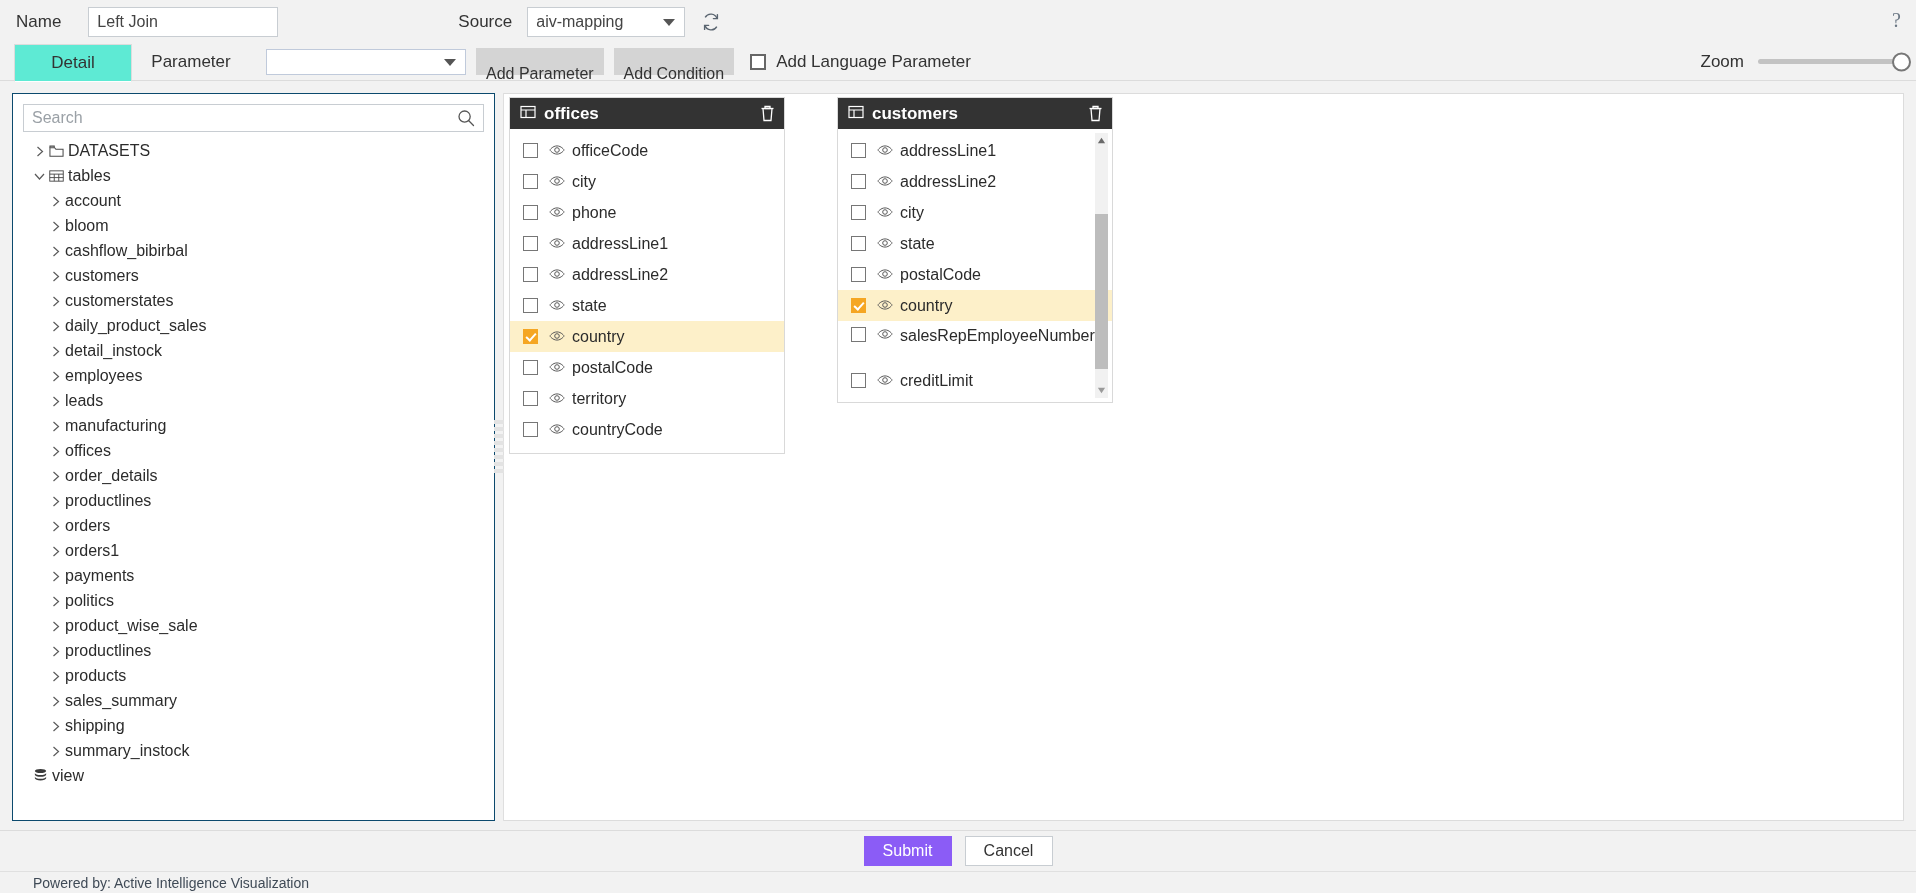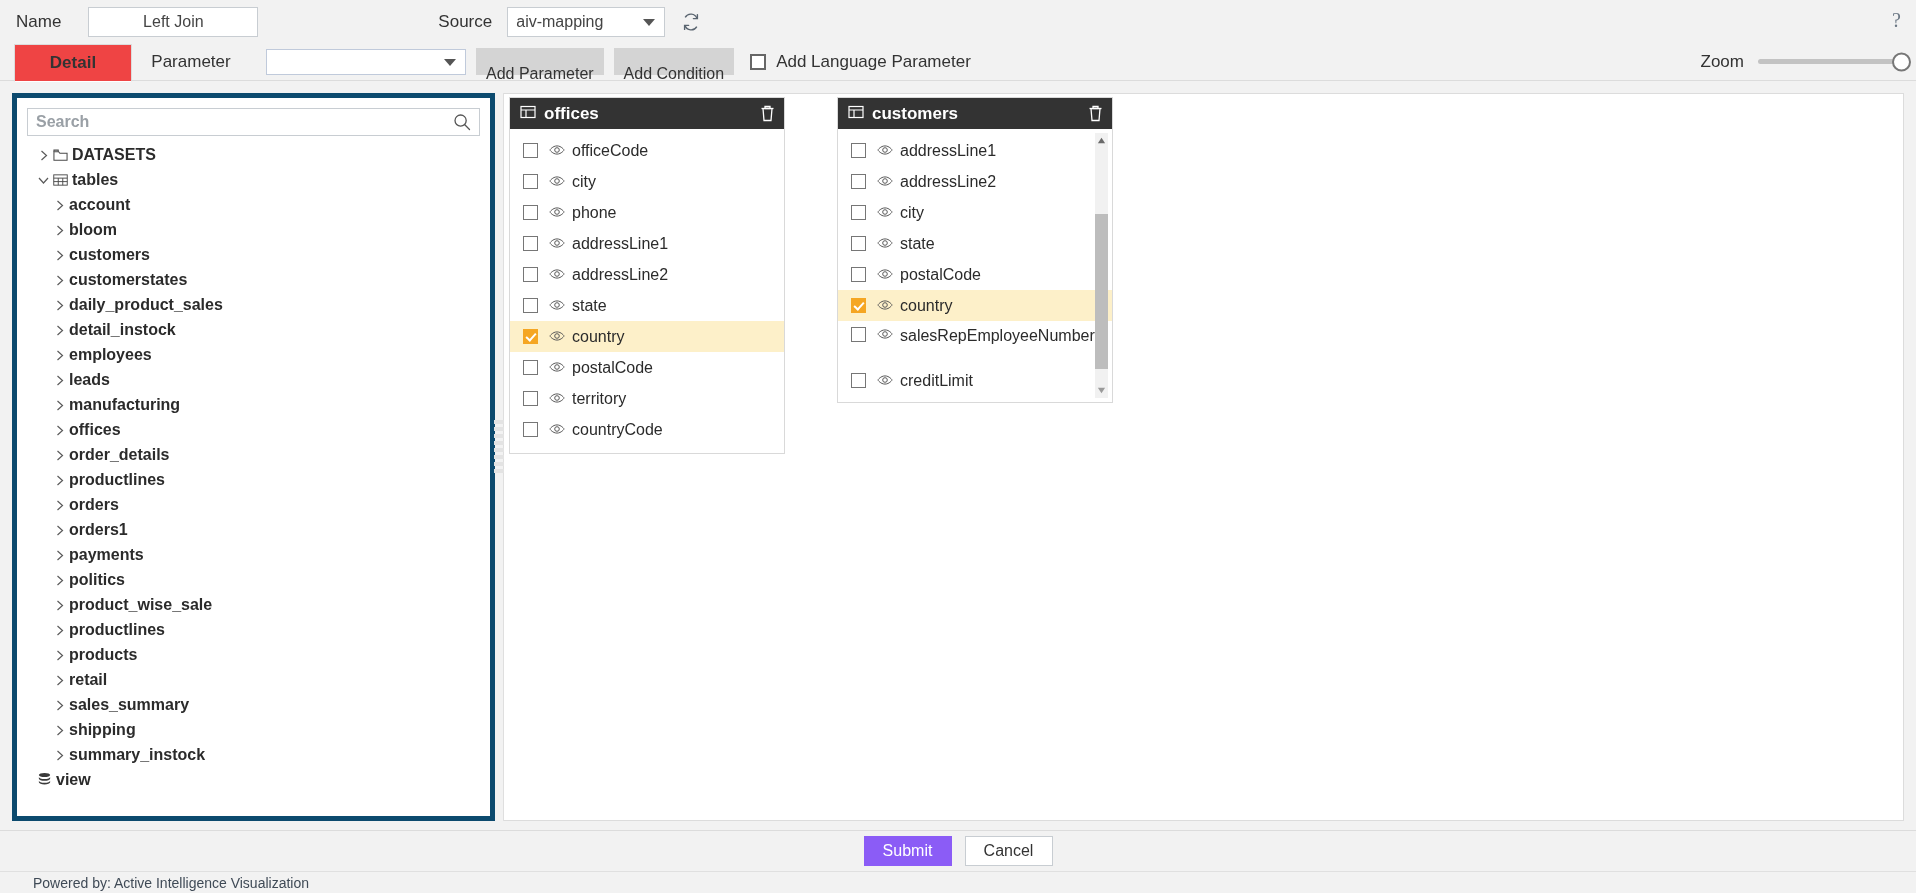--- a/index.html
+++ b/index.html
@@ -22,27 +22,27 @@
     width: 1916px; height: 43px;
     background: #f2f2f2;
     display: flex; align-items: center;
   }
   .lbl {
     font-size: 17px; color: #333; white-space: nowrap;
   }
   .name-label { margin-left: 16px; }
   .name-input {
     margin-left: 27px;
-    width: 170px; height: 30px;
+    width: 190px; height: 30px;
     background: #fff;
     border: 1px solid #c8cdd2;
     font-size: 16px; color: #444;
     padding: 0 8px;
     line-height: 28px;
-    overflow: hidden; white-space: nowrap; text-align: center;
+    overflow: hidden; white-space: nowrap;
   }
   .source-label { margin-left: 180px; }
   .source-select {
     margin-left: 15px;
     width: 158px; height: 30px;
     background: #fff; border: 1px solid #c8cdd2;
     font-size: 16px; color: #444;
     padding: 0 26px 0 8px;
     line-height: 28px;
     position: relative;
@@ -74,27 +74,26 @@
     display: flex; align-items: center;
     border-bottom: 1px solid #dcdcdc;
   }
   .tab {
     height: 38px; min-width: 118px;
     display: flex; align-items: center; justify-content: center;
     font-size: 17px; color: #333;
     padding: 0 16px;
   }
   .tab.active {
-    background: #ef4444;
+    background: #5eead4;
     border: 1px solid #dcdcdc;
     border-bottom: 1px solid #fff;
     margin-left: 14px;
     position: relative; z-index: 2;
     top: 1px;
-    font-weight: bold;
   }
   .param-select {
     margin-left: 16px;
     width: 200px; height: 26px;
     background: #fff; border: 1px solid #c0cadb;
     position: relative;
   }
   .gbtn {
     margin-left: 10px;
     height: 27px;
@@ -132,23 +131,22 @@
     transform: translateY(-50%);
     width: 19px; height: 19px; border-radius: 50%;
     background: #fff; border: 2px solid #777;
   }
 
   
   .sidebar {
     position: absolute; left: 12px; top: 93px;
     width: 483px; height: 728px;
     background: #fff;
-    border: 5px solid #0c4a6e;
+    border: 1px solid #0c4a6e;
     overflow: hidden;
-    font-weight: bold;
   }
   .search-box {
     margin: 10px 10px 0 10px;
     height: 28px;
     border: 1px solid #c8cdd2;
     display: flex; align-items: center;
     position: relative;
   }
   .search-box .ph {
     font-size: 16px; color: #9aa0a6; padding-left: 8px;
@@ -386,20 +384,26 @@
         <div class="tnode lvl1">
           <span class="chev"><svg viewBox="0 0 13 13" width="13" height="13" fill="none" stroke="currentColor" stroke-width="1.2">
               <path d="M4.5 2 L9.5 6.5 L4.5 11"></path>
             </svg></span>
           <span>bloom</span>
         </div>
         <div class="tnode lvl1">
           <span class="chev"><svg viewBox="0 0 13 13" width="13" height="13" fill="none" stroke="currentColor" stroke-width="1.2">
               <path d="M4.5 2 L9.5 6.5 L4.5 11"></path>
             </svg></span>
+          <span>cashflow_bibirbal</span>
+        </div>
+        <div class="tnode lvl1">
+          <span class="chev"><svg viewBox="0 0 13 13" width="13" height="13" fill="none" stroke="currentColor" stroke-width="1.2">
+              <path d="M4.5 2 L9.5 6.5 L4.5 11"></path>
+            </svg></span>
           <span>customers</span>
         </div>
         <div class="tnode lvl1">
           <span class="chev"><svg viewBox="0 0 13 13" width="13" height="13" fill="none" stroke="currentColor" stroke-width="1.2">
               <path d="M4.5 2 L9.5 6.5 L4.5 11"></path>
             </svg></span>
           <span>customerstates</span>
         </div>
         <div class="tnode lvl1">
           <span class="chev"><svg viewBox="0 0 13 13" width="13" height="13" fill="none" stroke="currentColor" stroke-width="1.2">
@@ -483,26 +487,20 @@
           <span class="chev"><svg viewBox="0 0 13 13" width="13" height="13" fill="none" stroke="currentColor" stroke-width="1.2">
               <path d="M4.5 2 L9.5 6.5 L4.5 11"></path>
             </svg></span>
           <span>productlines</span>
         </div>
         <div class="tnode lvl1">
           <span class="chev"><svg viewBox="0 0 13 13" width="13" height="13" fill="none" stroke="currentColor" stroke-width="1.2">
               <path d="M4.5 2 L9.5 6.5 L4.5 11"></path>
             </svg></span>
           <span>products</span>
-        </div>
-        <div class="tnode lvl1">
-          <span class="chev"><svg viewBox="0 0 13 13" width="13" height="13" fill="none" stroke="currentColor" stroke-width="1.2">
-              <path d="M4.5 2 L9.5 6.5 L4.5 11"></path>
-            </svg></span>
-          <span>retail</span>
         </div>
         <div class="tnode lvl1">
           <span class="chev"><svg viewBox="0 0 13 13" width="13" height="13" fill="none" stroke="currentColor" stroke-width="1.2">
               <path d="M4.5 2 L9.5 6.5 L4.5 11"></path>
             </svg></span>
           <span>sales_summary</span>
         </div>
         <div class="tnode lvl1">
           <span class="chev"><svg viewBox="0 0 13 13" width="13" height="13" fill="none" stroke="currentColor" stroke-width="1.2">
               <path d="M4.5 2 L9.5 6.5 L4.5 11"></path>

